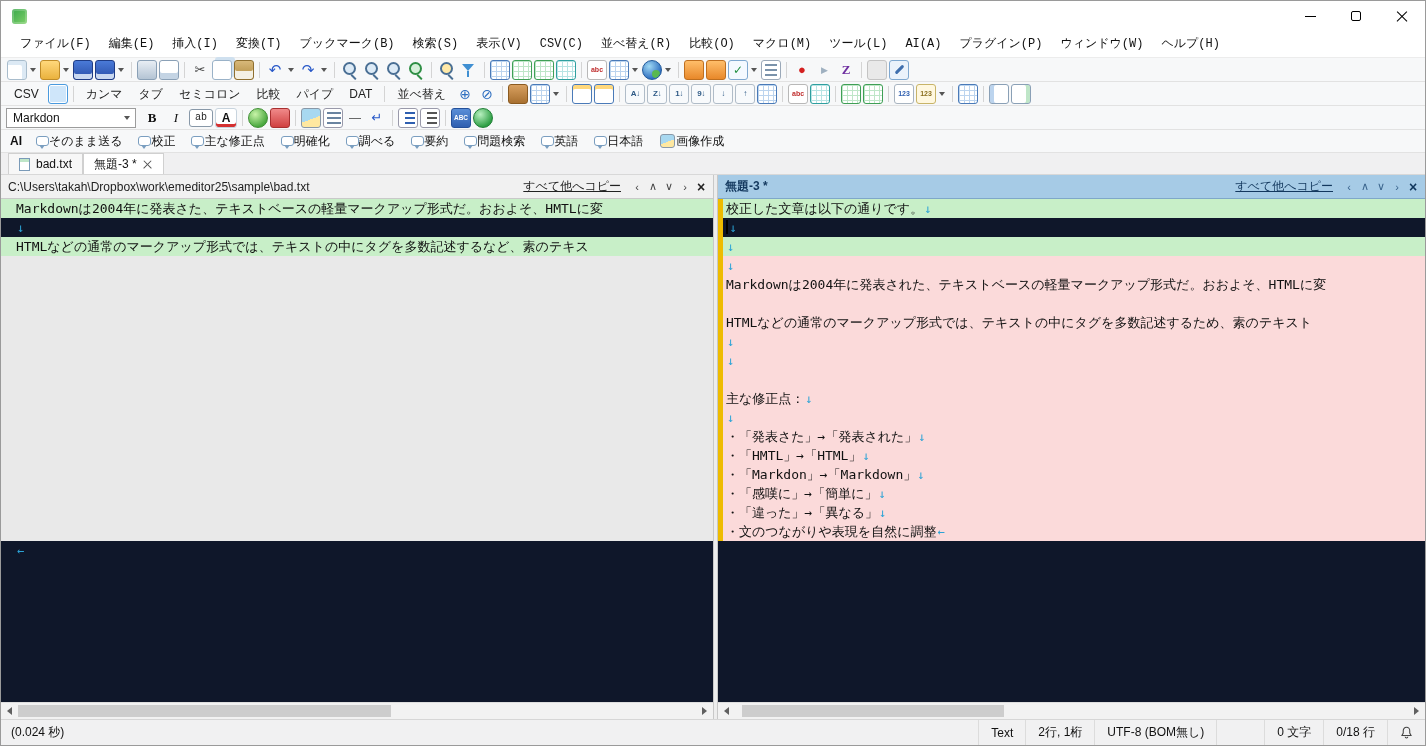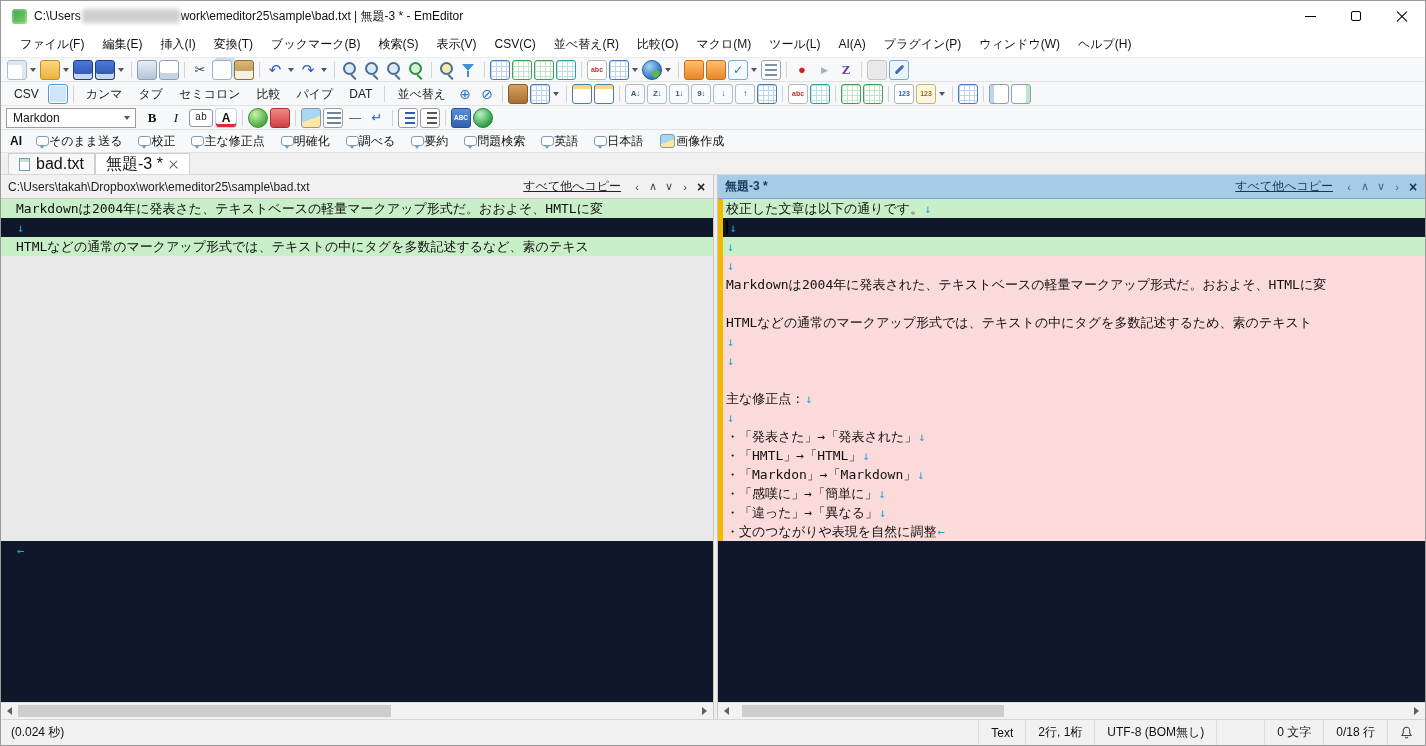--- a/index.html
+++ b/index.html
@@ -16,21 +16,21 @@
   .tb-spring{flex:1;}
   .wbtn{width:46px;height:30px;display:flex;align-items:center;justify-content:center;}
   .g-min{width:11px;height:1px;background:#000;}
   .g-max{width:10px;height:10px;border:1px solid #000;border-radius:2px;}
   .g-x{position:relative;width:12px;height:12px;}
   .g-x i{position:absolute;top:5.5px;left:-1px;width:14px;height:1.2px;background:#000;}
   .g-x .b1{transform:rotate(45deg);} .g-x .b2{transform:rotate(-45deg);}
 
   
   .menubar{flex:0 0 26px;display:flex;align-items:center;padding-left:10px;background:#fff;border-bottom:1px solid #ececec;}
-  .mi{padding:0 9px;line-height:26px;cursor:default;}
+  .mi{padding:0 9px;line-height:26px;cursor:default;font-family:Liberation Mono, monospace;}
 
   
   .toolbar{display:flex;align-items:center;background:#f7f8f9;border-bottom:1px solid #e2e2e2;padding:0 5px;flex:0 0 24px;}
   .toolbar.tb4{flex:0 0 23px;}
   .sep{width:1px;height:16px;background:#d4d4d4;margin:0 4px;flex:0 0 1px;}
   .ti{width:20px;height:20px;margin:0 1px;border-radius:3px;display:inline-flex;align-items:center;justify-content:center;
       font-size:11px;position:relative;flex:0 0 auto;cursor:default;overflow:hidden;}
   .dd{width:9px;height:20px;display:inline-flex;align-items:center;justify-content:center;margin-right:2px;flex:0 0 9px;}
   .dd::after{content:"";border-left:3px solid transparent;border-right:3px solid transparent;border-top:4px solid #555;}
   .tbt{padding:0 8px;font-size:12px;color:#222;line-height:22px;white-space:nowrap;cursor:default;}
@@ -94,21 +94,21 @@
   .i-abc2{background:linear-gradient(180deg,#5a8fd8,#2f5fb0);color:#fff;font-size:6.5px;font-weight:bold;border:1px solid #24509a;}
   .i-globe2{background:radial-gradient(circle at 35% 30%,#b8f0c0,#2f9f45 72%);border-radius:50%;border:1px solid #1f7f35;}
 
   .ai-item{display:inline-flex;align-items:center;padding:0 8px;line-height:22px;white-space:nowrap;cursor:default;}
   .bub{width:13px;height:10px;border:1px solid #7a9ec0;border-radius:3px;background:#fff;position:relative;flex:0 0 13px;}
   .bub::after{content:"";position:absolute;left:2px;bottom:-4px;border-left:3px solid transparent;border-right:3px solid transparent;border-top:4px solid #7a9ec0;}
   .ai-label{font-weight:bold;padding:0 6px 0 4px;}
 
   
   .tabbar{flex:0 0 22px;background:#f0f0f1;display:flex;align-items:flex-end;padding-left:7px;border-bottom:1px solid #d8d8d8;}
-  .tab{height:21px;display:inline-flex;align-items:center;gap:6px;padding:0 10px;font-size:16px;background:#f7f7f7;border:1px solid #d0d0d0;border-bottom:none;cursor:default;white-space:nowrap;}
+  .tab{height:21px;display:inline-flex;align-items:center;gap:6px;padding:0 10px;font-size:12px;background:#f7f7f7;border:1px solid #d0d0d0;border-bottom:none;cursor:default;white-space:nowrap;}
   .tab.active{background:#fff;}
   .tabdoc{width:11px;height:13px;background:#fff;border:1px solid #7a9ab8;box-shadow:inset 0 3px 0 #bfe6c8;}
   .tx{position:relative;width:10px;height:10px;display:inline-block;}
   .tx i{position:absolute;left:-1px;top:4.5px;width:11px;height:1.3px;background:#555;border-radius:1px;}
   .tx .b1{transform:rotate(45deg);} .tx .b2{transform:rotate(-45deg);}
 
   
   .panes{flex:1;display:flex;min-height:0;background:#fff;}
   .pane{display:flex;flex-direction:column;min-width:0;justify-content:center;}
   .pane.left{flex:0 0 712px;width:712px;}
@@ -150,25 +150,20 @@
   .stseg{padding:0 12px;border-left:1px solid #dcdcdc;height:100%;display:flex;align-items:center;white-space:nowrap;}
   .stseg.empty{width:48px;}
 </style>
 </head>
 <body>
 
 <div class="win">
 
   <div class="titlebar">
     <span class="appicon"></span>
-    <span class="title">
-        <span>C:\Users</span>
-        <span class="blurbox"></span>
-        <span>work\emeditor25\sample\bad.txt | 無題-3 * - EmEditor</span>
-      </span>
     <span class="tb-spring"></span>
     <span class="wbtn">
         <span class="g-min"></span>
       </span>
     <span class="wbtn">
         <span class="g-max"></span>
       </span>
     <span class="wbtn">
         <span class="g-x">
           <i class="b1"></i>

